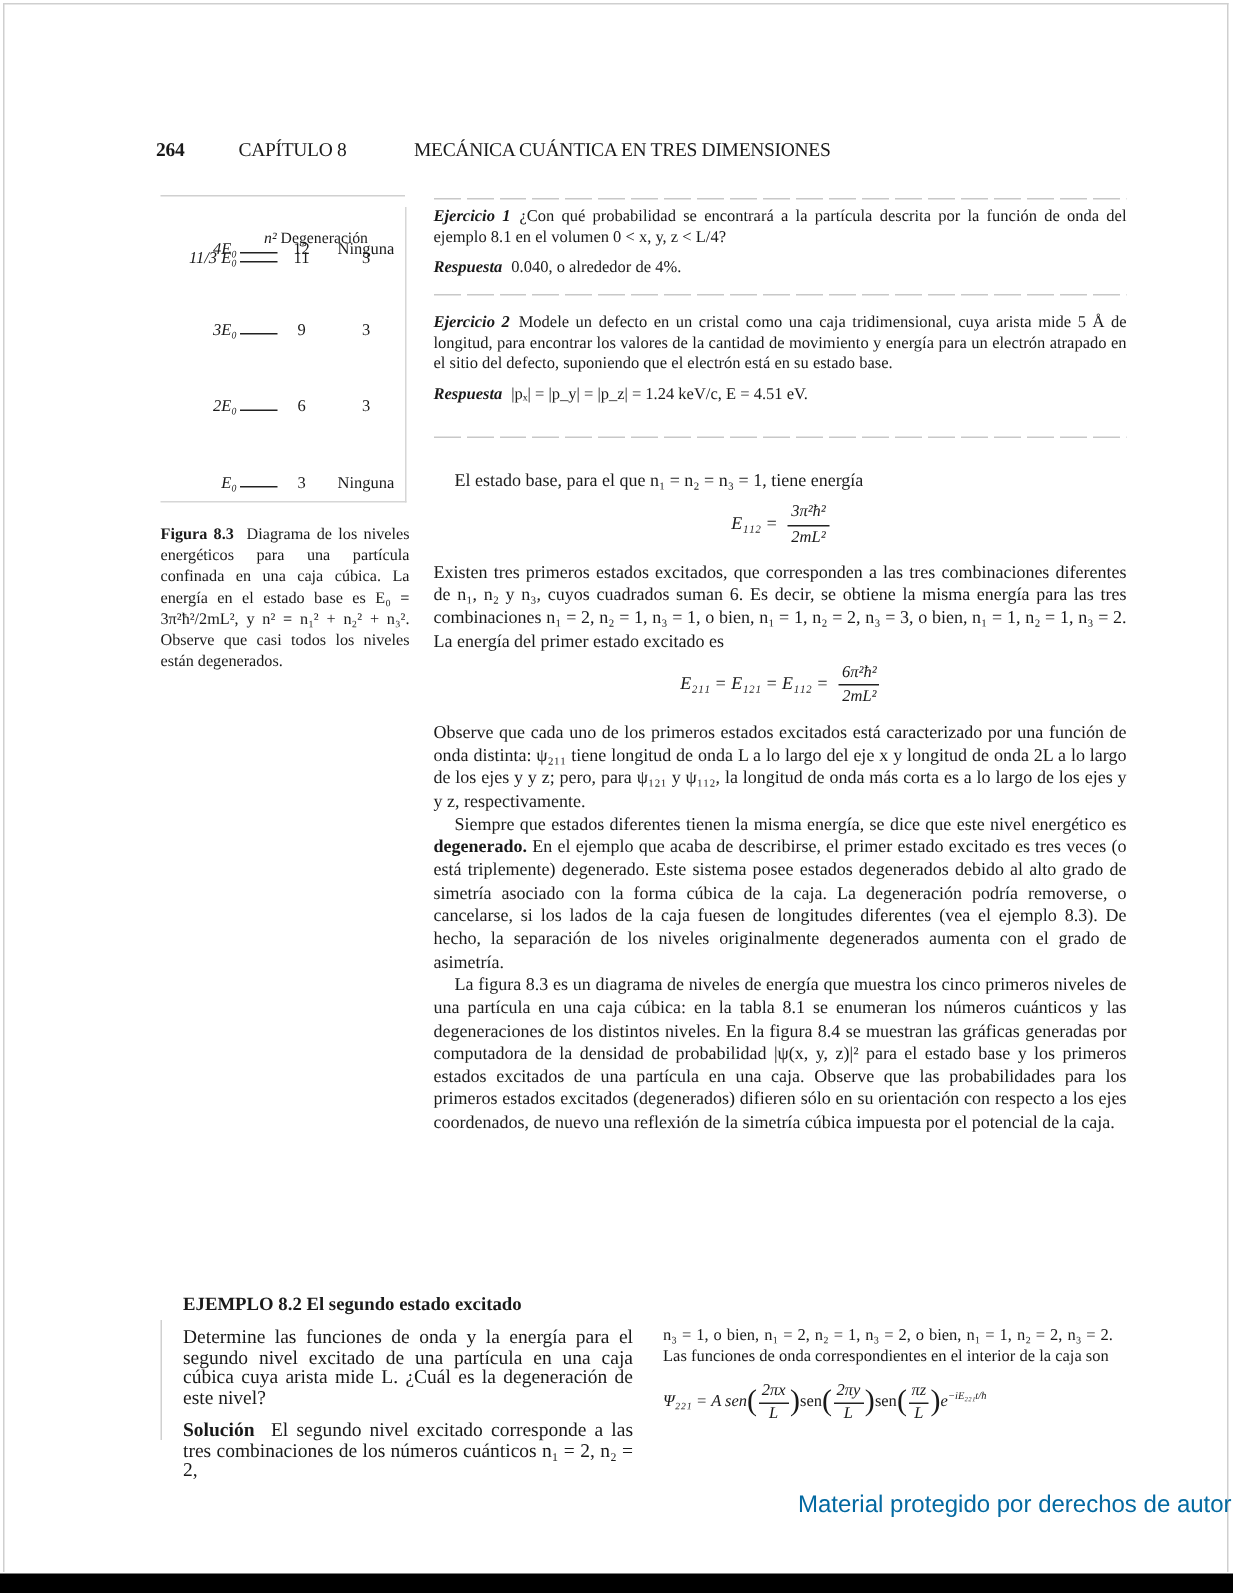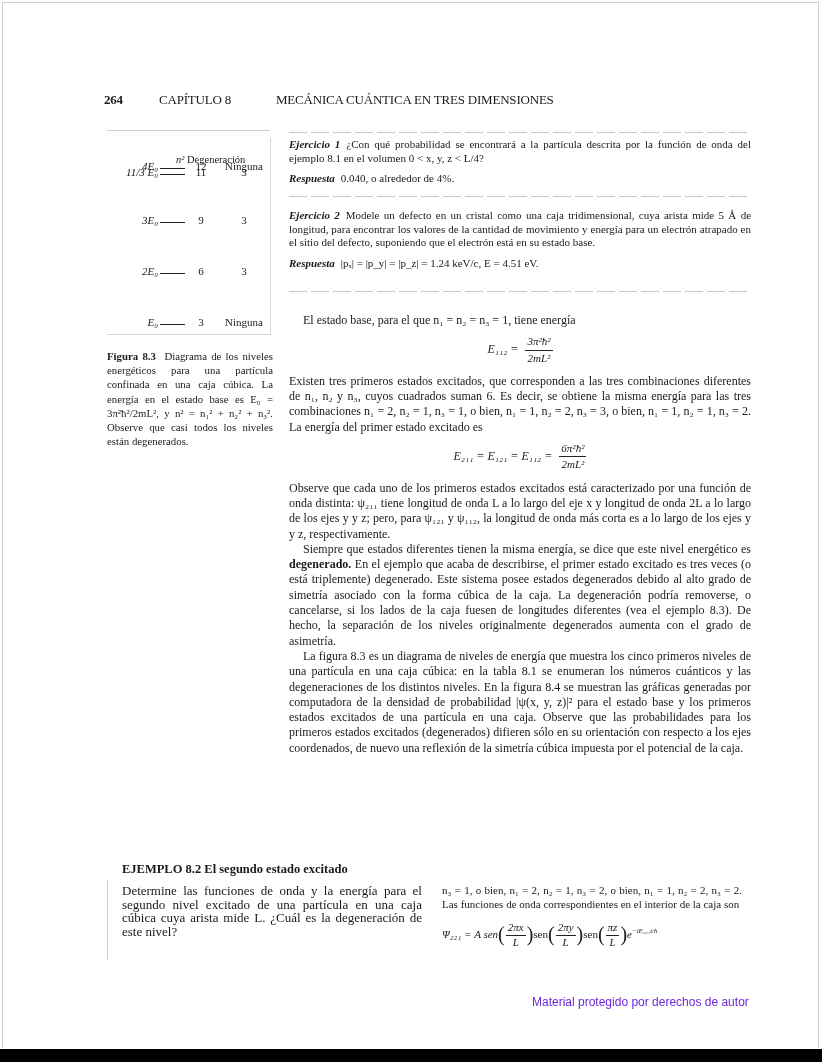--- a/index.html
+++ b/index.html
@@ -47,21 +47,21 @@
   .example-bar { left:107px; top:880px; width:1px; height:80px; background:#d0d0d0; }
   .ex-title { font-size:12.5px; font-weight:bold; white-space:nowrap; }
   .ex-left { position:absolute; left:15px; top:22px; width:300px; font-size:13px; line-height:13.5px; text-align:justify; }
   .ex-right { position:absolute; left:335px; top:22px; width:300px; font-size:11px; line-height:13.5px; text-align:justify; }
   .ex-left p, .ex-right p { margin:0 0 8px 0; }
   .psi-eq { font-style:italic; font-size:11px; margin-top:10px; padding-left:0px; white-space:nowrap; }
   .psi-eq .frac { margin:0 1px; }
   .paren { font-size:20px; vertical-align:middle; font-style:normal; }
 
   .watermark { left:532px; top:995px; font-family:"Liberation Sans","DejaVu Sans",sans-serif;
-               font-size:12px; color:#6d28d9; white-space:nowrap; }
+               font-size:16px; color:#0369a1; white-space:nowrap; }
 </style>
 </head>
 <body>
 
 <div class="page-frame"></div>
 
 <div class="abs header">
   <span class="pn">264</span>
   <span class="ch">CAPÍTULO 8</span>
   <span class="tt">MECÁNICA CUÁNTICA EN TRES DIMENSIONES</span>
@@ -135,20 +135,21 @@
   <p>Observe que cada uno de los primeros estados excitados está caracterizado por una función de onda distinta: ψ₂₁₁ tiene longitud de onda L a lo largo del eje x y longitud de onda 2L a lo largo de los ejes y y z; pero, para ψ₁₂₁ y ψ₁₁₂, la longitud de onda más corta es a lo largo de los ejes y y z, respectivamente.</p>
   <p class="ind"><span>Siempre que estados diferentes tienen la misma energía, se dice que este nivel energético es </span><b>degenerado.</b><span> En el ejemplo que acaba de describirse, el primer estado excitado es tres veces (o está triplemente) degenerado. Este sistema posee estados degenerados debido al alto grado de simetría asociado con la forma cúbica de la caja. La degeneración podría removerse, o cancelarse, si los lados de la caja fuesen de longitudes diferentes (vea el ejemplo 8.3). De hecho, la separación de los niveles originalmente degenerados aumenta con el grado de asimetría.</span></p>
   <p class="ind">La figura 8.3 es un diagrama de niveles de energía que muestra los cinco primeros niveles de una partícula en una caja cúbica: en la tabla 8.1 se enumeran los números cuánticos y las degeneraciones de los distintos niveles. En la figura 8.4 se muestran las gráficas generadas por computadora de la densidad de probabilidad |ψ(x, y, z)|² para el estado base y los primeros estados excitados de una partícula en una caja. Observe que las probabilidades para los primeros estados excitados (degenerados) difieren sólo en su orientación con respecto a los ejes coordenados, de nuevo una reflexión de la simetría cúbica impuesta por el potencial de la caja.</p>
 </div>
 
 <div class="abs example-bar"></div>
 <div class="abs example">
   <div class="ex-title" style="padding-left:15px">EJEMPLO 8.2  El segundo estado excitado</div>
   <div class="ex-left">
     <p>Determine las funciones de onda y la energía para el segundo nivel excitado de una partícula en una caja cúbica cuya arista mide L. ¿Cuál es la degeneración de este nivel?</p>
+    <p><b>Solución</b>&nbsp;&nbsp;<span>El segundo nivel excitado corresponde a las tres combinaciones de los números cuánticos n₁ = 2, n₂ = 2,</span></p>
   </div>
   <div class="ex-right">
     <p>n₃ = 1, o bien, n₁ = 2, n₂ = 1, n₃ = 2, o bien, n₁ = 1, n₂ = 2, n₃ = 2. Las funciones de onda correspondientes en el interior de la caja son</p>
     <div class="psi-eq">
       <span>Ψ₂₂₁ = A sen</span><span class="paren">(</span><span class="frac"><span class="num">2πx</span><span class="den">L</span></span><span class="paren">)</span><span style="font-style:normal">sen</span><span class="paren">(</span><span class="frac"><span class="num">2πy</span><span class="den">L</span></span><span class="paren">)</span><span style="font-style:normal">sen</span><span class="paren">(</span><span class="frac"><span class="num">πz</span><span class="den">L</span></span><span class="paren">)</span><span>e</span><sup style="font-size:7px">−iE₂₂₁t/ħ</sup>
     </div>
   </div>
 </div>
 
 <div class="abs watermark">Material protegido por derechos de autor</div>

